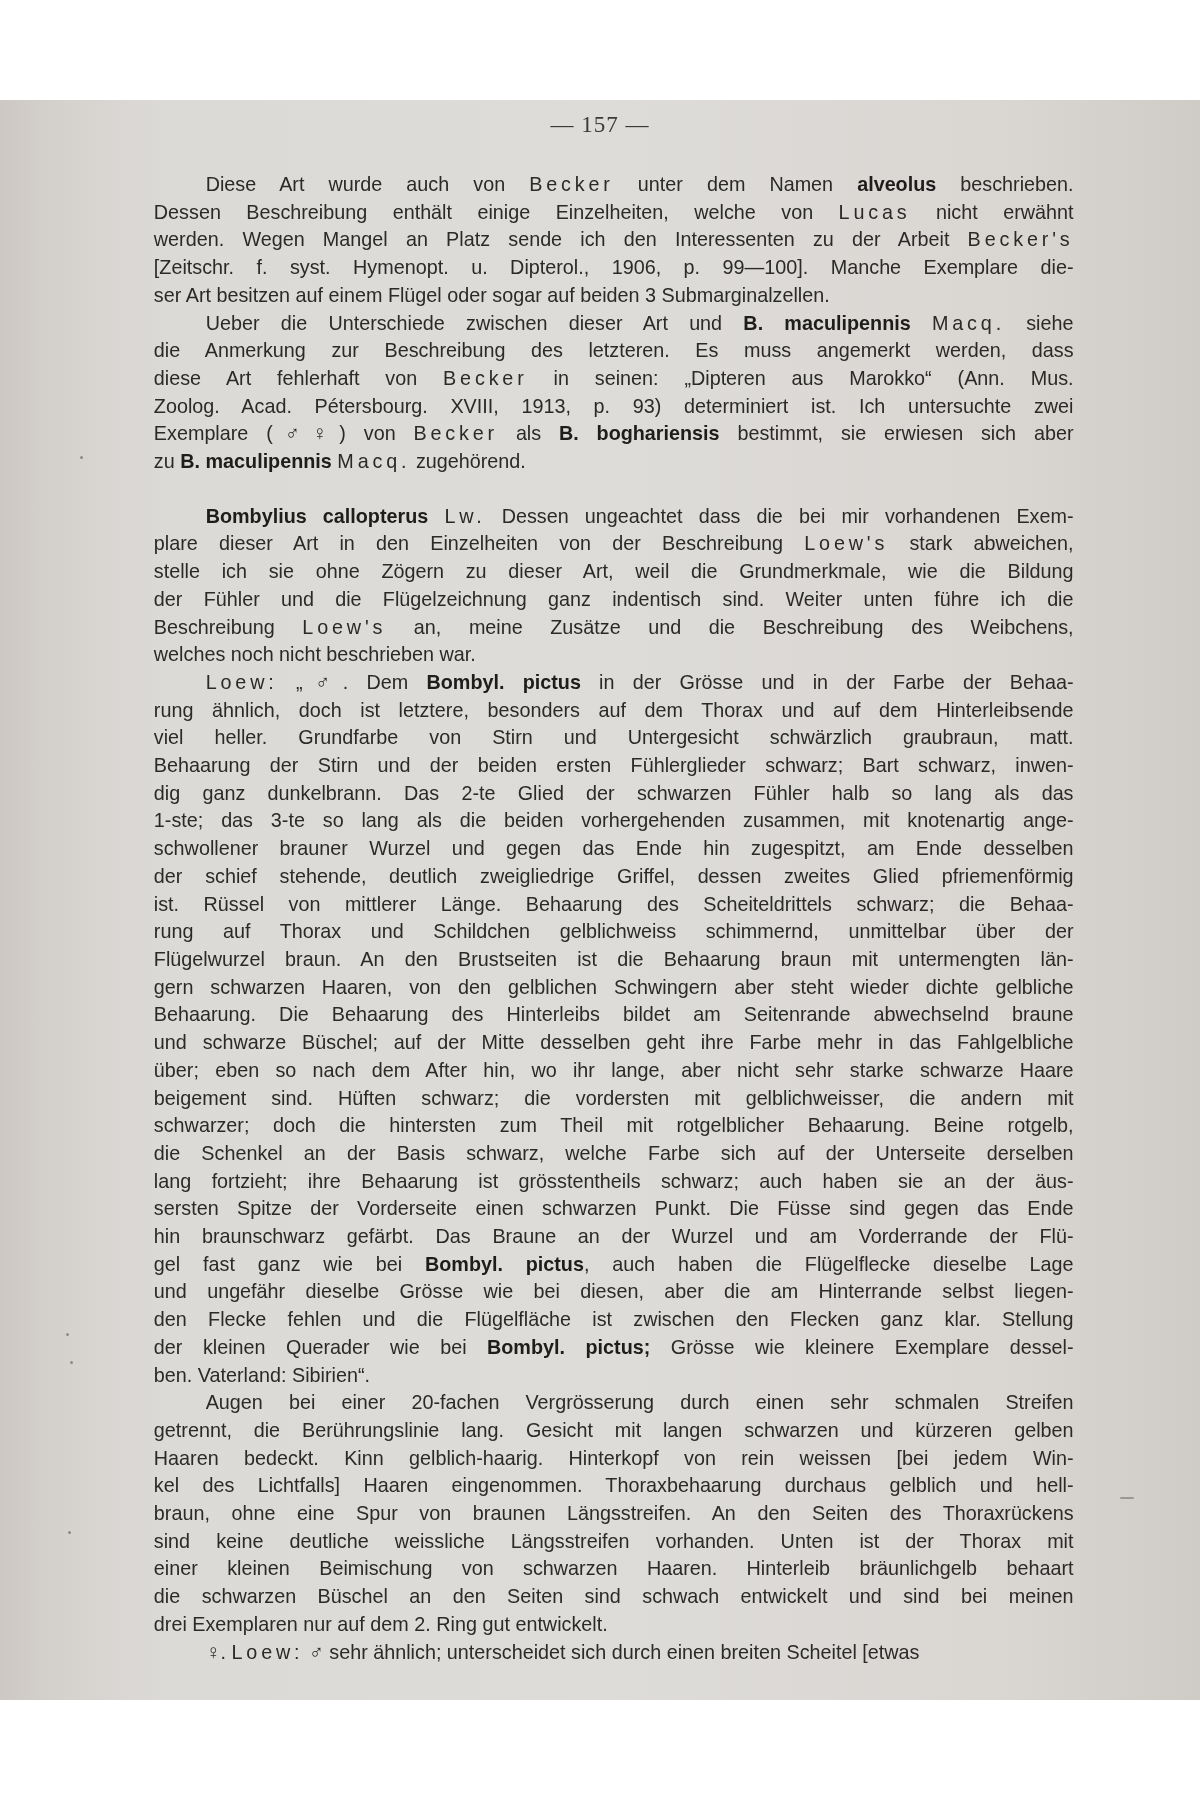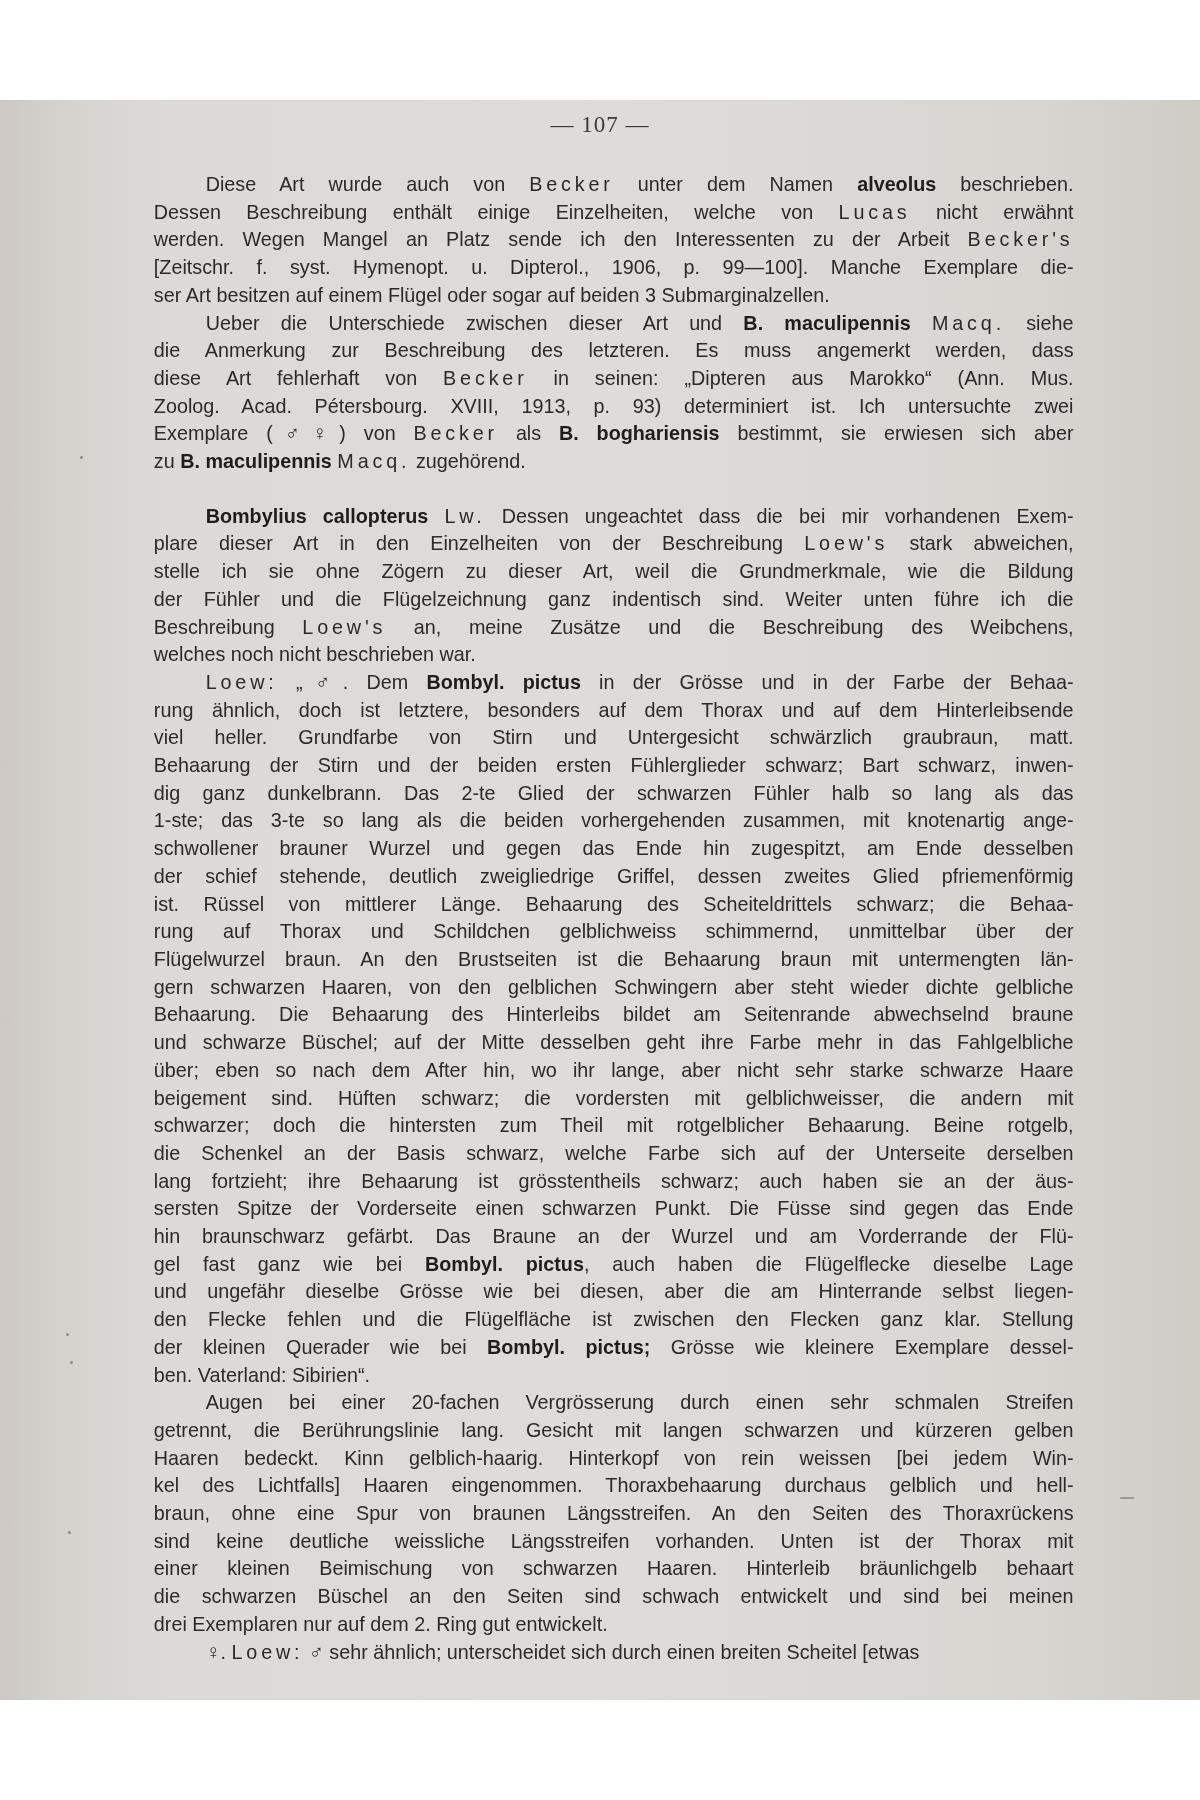--- a/index.html
+++ b/index.html
@@ -81,21 +81,21 @@
       width: 3px;
       height: 3px;
       background: #8e8a85;
       border-radius: 50%;
     }
   </style>
 </head>
 <body>
 
 <div class="photo">
-  <div class="page-number">— 107 —</div>
+  <div class="page-number">— 157 —</div>
   <div class="text-block" id="text-block">
       <div class="para">
         <span class="line" style="padding-left: 54px;"><span>Diese Art wurde auch von </span><span class="sp">Becker</span><span> unter dem Namen </span><span class="bold">alveolus</span><span> beschrieben.</span></span>
         <span class="line"><span>Dessen Beschreibung enthält einige Einzelheiten, welche von </span><span class="sp">Lucas</span><span> nicht erwähnt</span></span>
         <span class="line"><span>werden. Wegen Mangel an Platz sende ich den Interessenten zu der Arbeit </span><span class="sp">Becker's</span></span>
         <span class="line"><span>[Zeitschr. f. syst. Hymenopt. u. Dipterol., 1906, p. 99—100]. Manche Exemplare die-</span></span>
         <span class="line last"><span>ser Art besitzen auf einem Flügel oder sogar auf beiden 3 Submarginalzellen.</span></span>
       </div>
       <div class="para">
         <span class="line" style="padding-left: 54px;"><span>Ueber die Unterschiede zwischen dieser Art und </span><span class="bold">B. maculipennis</span><span> </span><span class="sp">Macq.</span><span> siehe</span></span>

